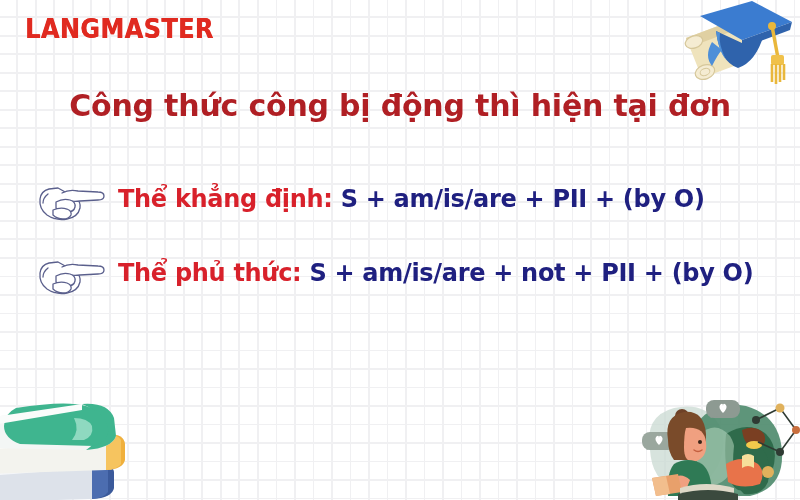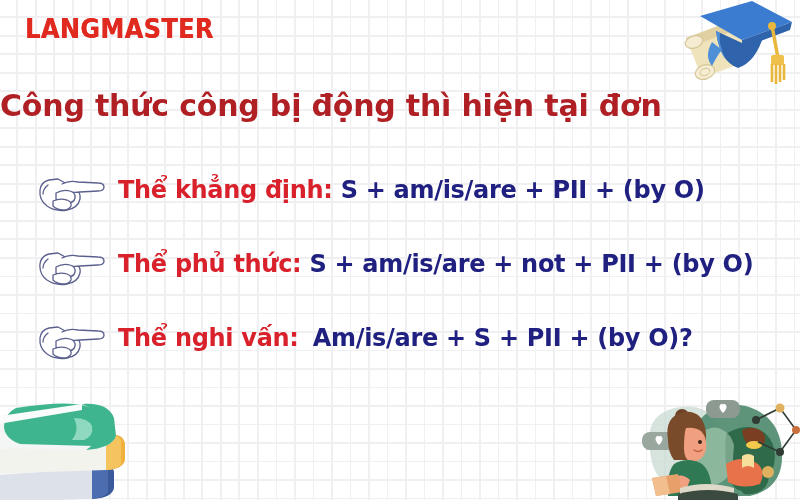--- a/index.html
+++ b/index.html
@@ -44,34 +44,34 @@
     white-space: nowrap;
     text-shadow: 0.5px 0 0 #E02A20;
   }
 
   
   .title {
     position: absolute;
     left: 0;
     top: 88px;
     width: 800px;
-    text-align: left;
+    text-align: center;
     font-family: "DejaVu Sans", sans-serif;
     font-weight: bold;
     font-size: 30px;
     color: #B01F24;
     white-space: nowrap;
     letter-spacing: -0.2px;
   }
 
   
   .rows {
     position: absolute;
     left: 0;
-    top: 153px;
+    top: 162px;
     width: 639px;
   }
   .row {
     position: relative;
     height: 74px;
     display: flex;
     align-items: center;
   }
   .hand-icon {
     position: absolute;
@@ -168,34 +168,20 @@
           <path d="M20 26 Q27 22 34 24 Q40 26 39 31 Q38 36 31 36 Q24 36 20 32 Z"></path>
           <path d="M17 34 Q24 31 31 33 Q36 35 35 39 Q33 43 27 43 Q21 43 17 39 Z"></path>
           <path d="M12 18 Q7 22 7 27"></path>
         </g>
       </svg>
       <div class="row-text">
         <span class="lbl">Thể phủ thức:</span><span class="frm"> S + am/is/are + not + PII + (by O)</span>
       </div>
     </div>
 
-    <div class="row row3">
-      <svg class="hand-icon" viewBox="0 0 70 46">
-        <g fill="#ffffff" stroke="#5A5F8C" stroke-width="1.3" stroke-linejoin="round" stroke-linecap="round">
-          <path d="M13 13 Q5 15 4 23 Q3 33 11 39 Q20 45 31 43 Q42 41 44 32 Q45 26 40 22 L22 12 Z"></path>
-          <path d="M26 17 Q33 13 42 15 L62 16 Q68 16 68 20 Q68 24 62 24 L44 25 Q36 26 31 24"></path>
-          <path d="M20 26 Q27 22 34 24 Q40 26 39 31 Q38 36 31 36 Q24 36 20 32 Z"></path>
-          <path d="M17 34 Q24 31 31 33 Q36 35 35 39 Q33 43 27 43 Q21 43 17 39 Z"></path>
-          <path d="M12 18 Q7 22 7 27"></path>
-        </g>
-      </svg>
-      <div class="row-text">
-        <span class="lbl">Thể nghi vấn:</span><span class="frm"> Am/is/are + S + PII + (by O)?</span>
-      </div>
-    </div>
 
   </div>
 
   <svg class="art" id="books-art" viewBox="0 0 180 110">
 
     <path d="M-10 78 L96 70 Q116 69 118 80 L118 96 Q116 106 96 107 L-10 110 Z" fill="#DDE2EA"></path>
     <path d="M96 70 Q116 69 118 80 L118 96 Q116 106 96 107 Z" fill="#3B5A9B"></path>
     <path d="M96 70 Q108 69 112 76 L112 100 Q108 106 96 107 Z" fill="#4C6DB0"></path>
     <path d="M-10 78 L96 70 L96 76 L-10 84 Z" fill="#F4F6F9"></path>
 

